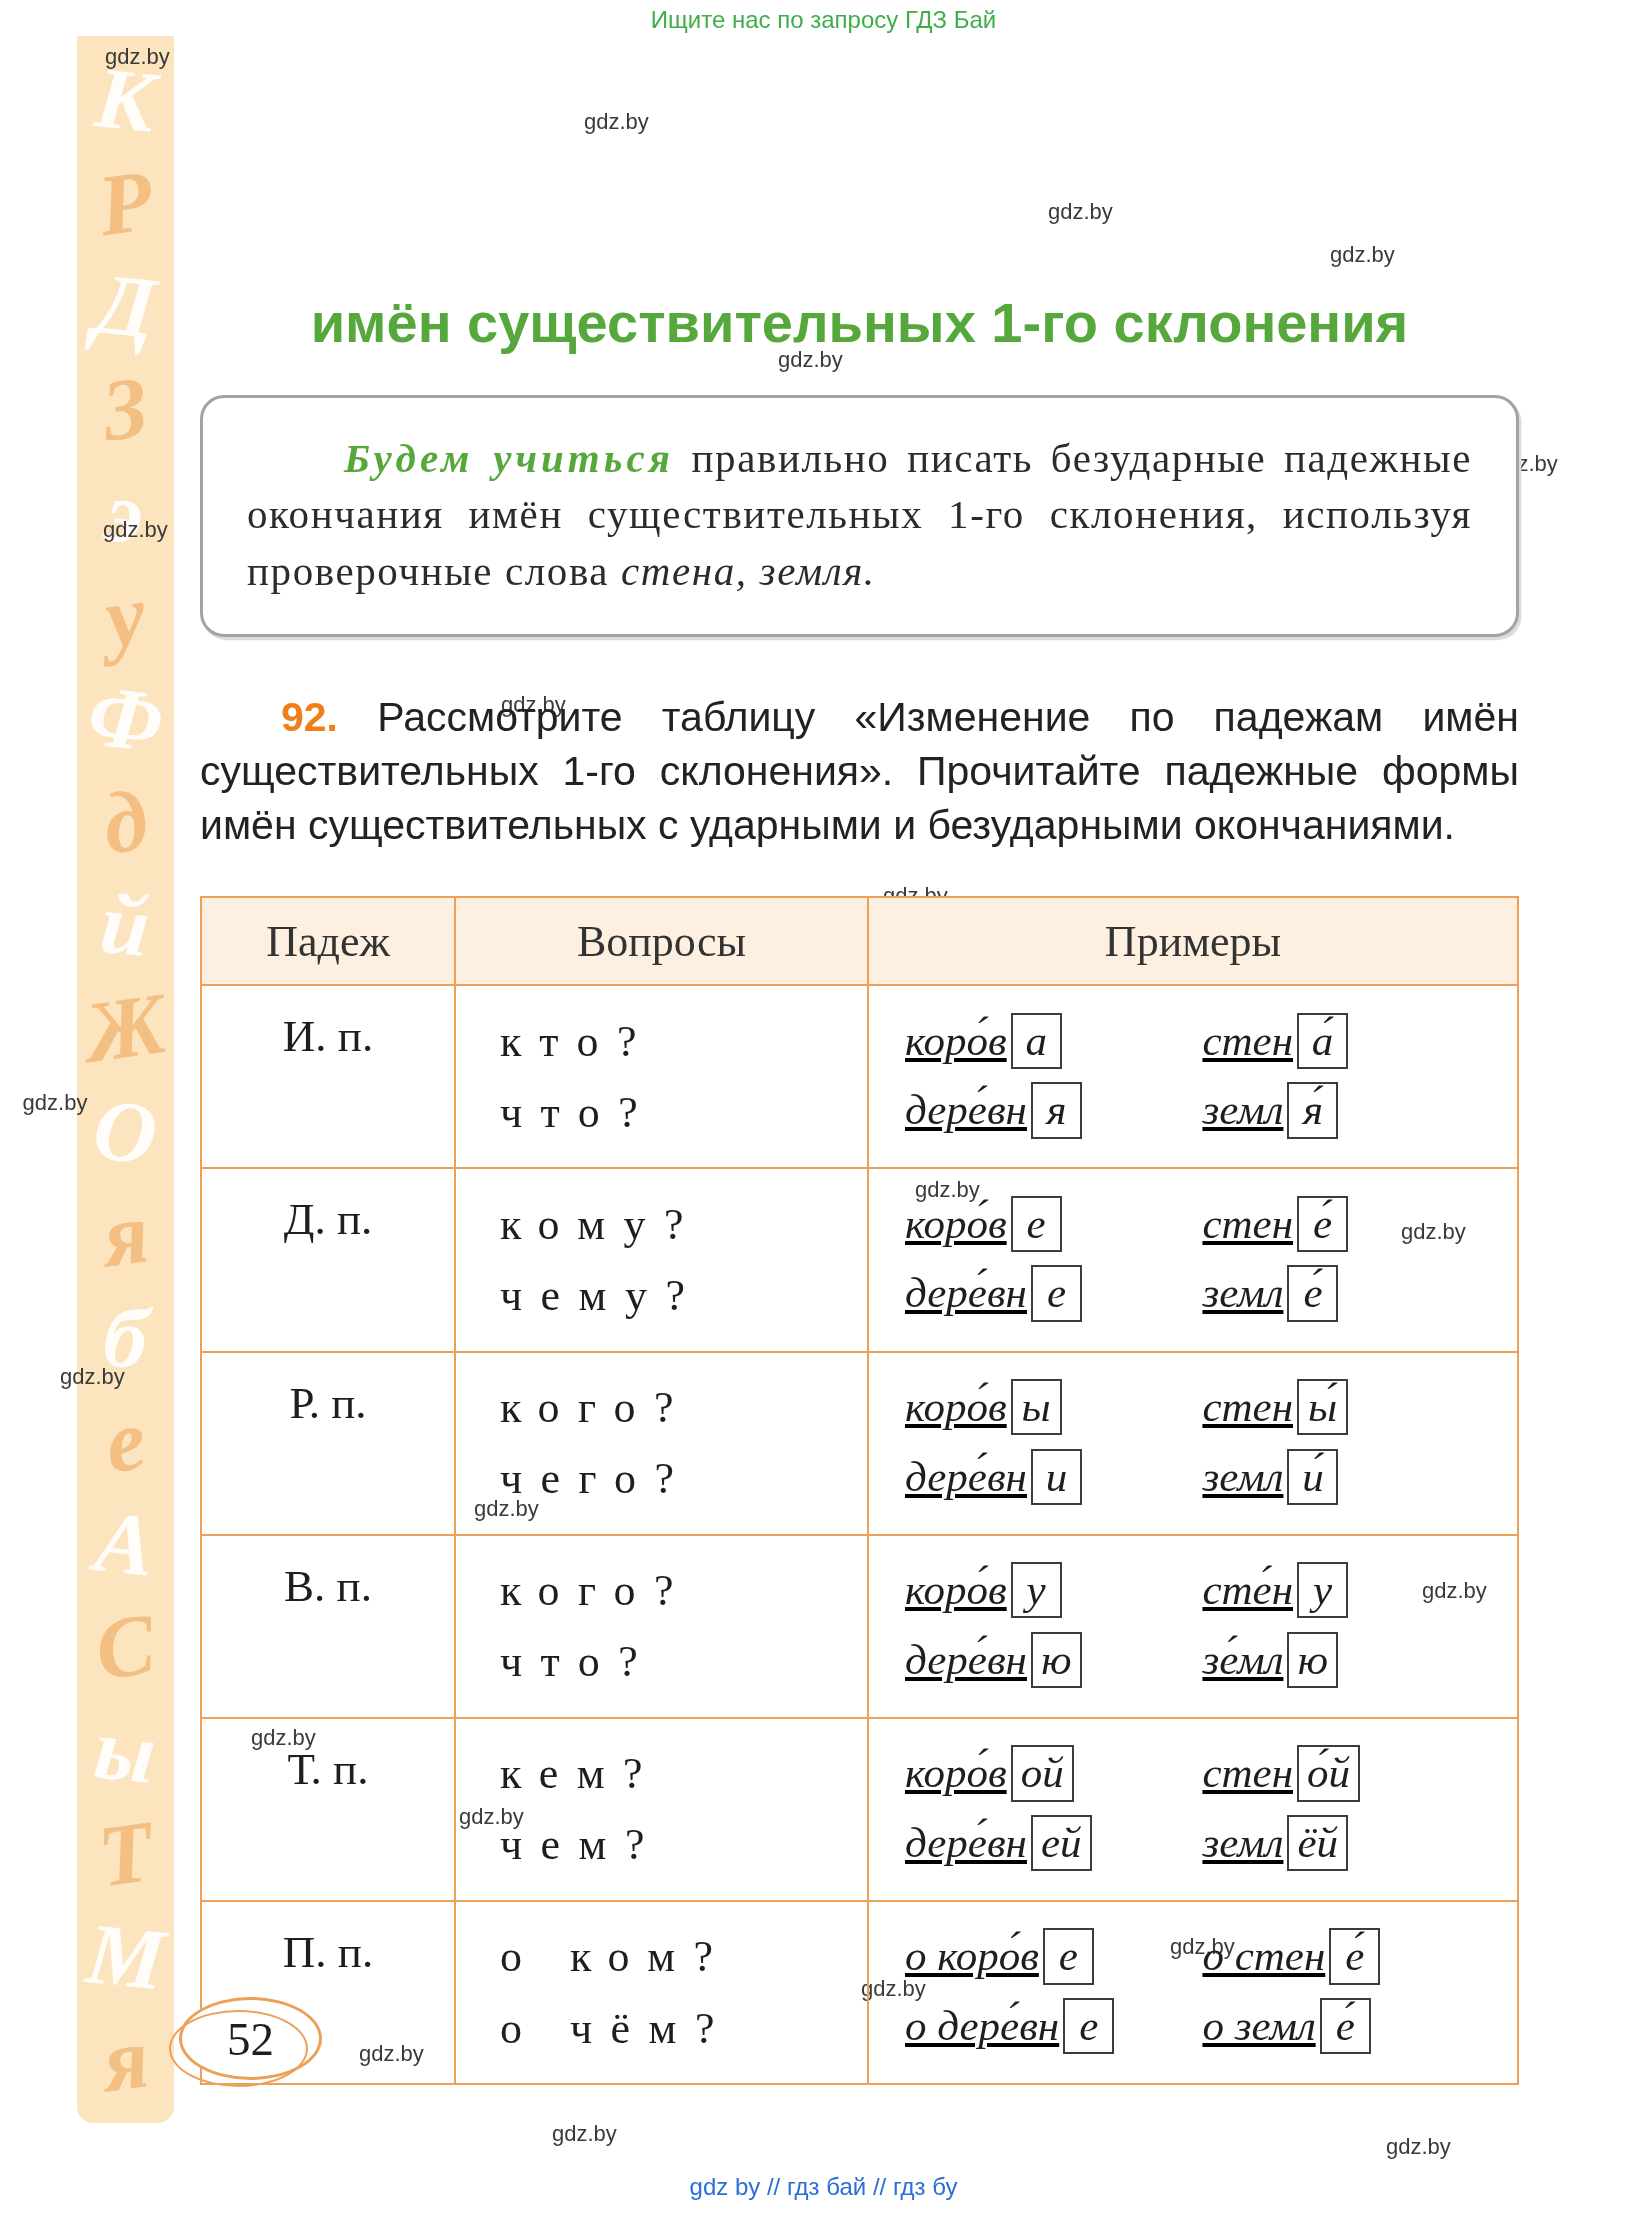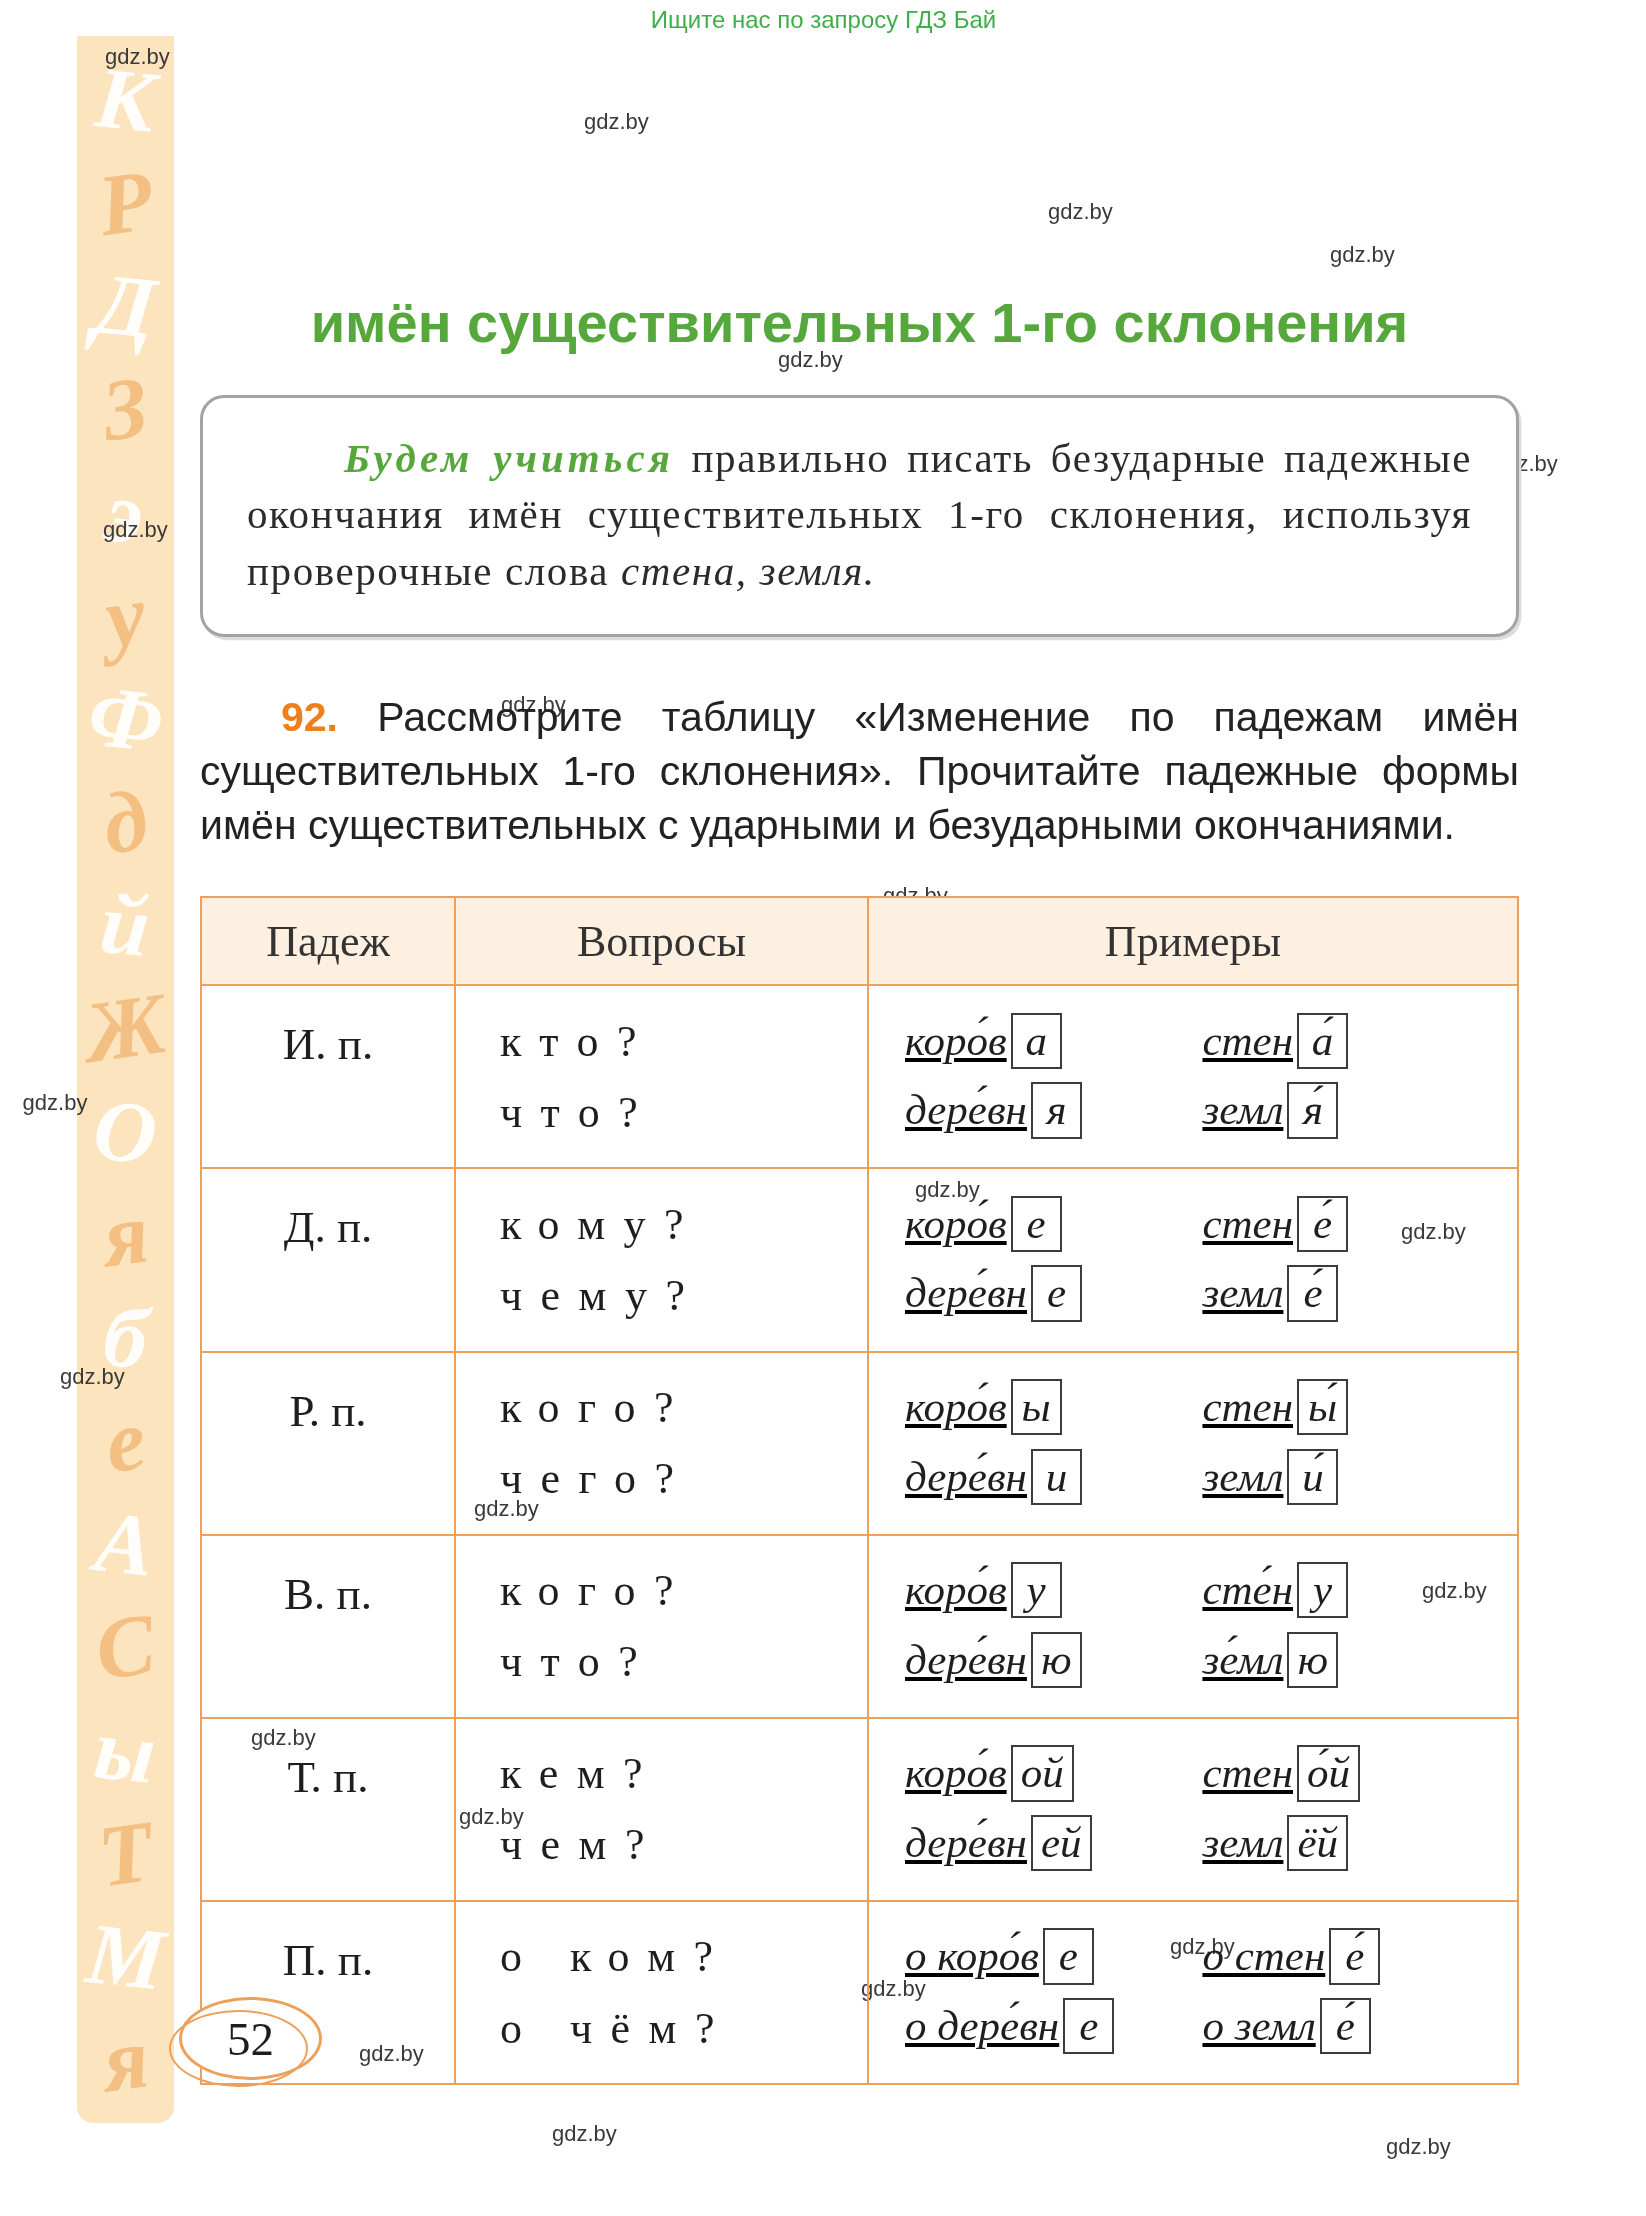--- a/index.html
+++ b/index.html
@@ -50,21 +50,21 @@
   }
   .ex-num { color:#ef7f1a; font-weight:bold; }
   
   .case-table { width:100%; border-collapse:collapse; margin-top:44px; }
   .case-table th, .case-table td { border:2.4px solid #eda05a; }
   .case-table th {
     background:#fdf0e0; font:normal 44px "Liberation Serif", serif;
     padding:17.7px 0; color:#333333;
   }
   td.case {
-    width:250px; text-align:center; vertical-align:top; padding-top:32px;
+    width:250px; text-align:center; vertical-align:top; padding-top:24px;
     font:45px "Liberation Serif", serif; color:#1e1e1e;
   }
   td.quest { width:367px; vertical-align:top; padding:19.3px 0 19.3px 44px; }
   .qline {
     font:44px/1.62 "Liberation Serif", serif; letter-spacing:0.42em; color:#1e1e1e;
   }
   td.ex { vertical-align:top; padding:19.3px 40px 19.3px 36px;text-decoration:underline; }
   .exline { display:flex; font:italic 43px/1.62 "Liberation Serif", serif; color:#1e1e1e; }
   .exline .word:first-child { width:52%; }
   .end {
@@ -272,15 +272,16 @@
 
       </tbody>
     </table>
 
   </div>
 
   <div class="page-num">
       <span>52</span>
     </div>
 
+  <div class="footer-links">gdz by  //  гдз бай  //  гдз бу</div>
 
 </div>
 
 
 </body></html>

